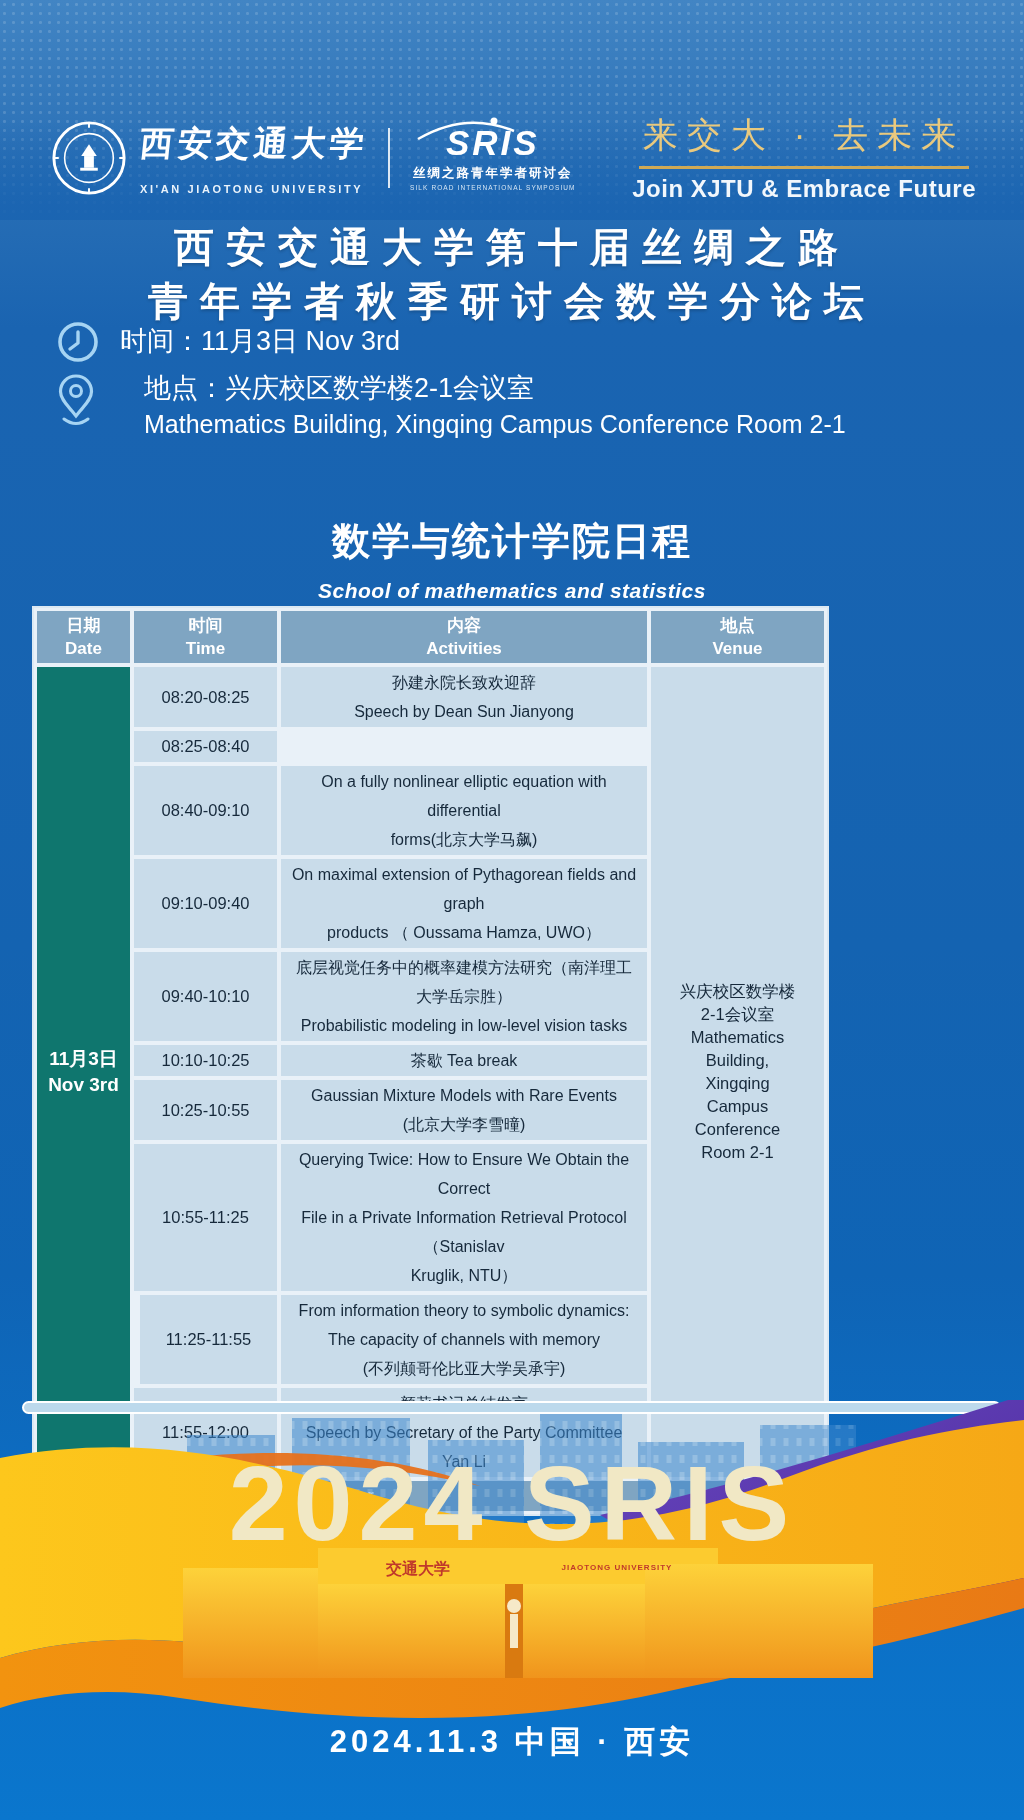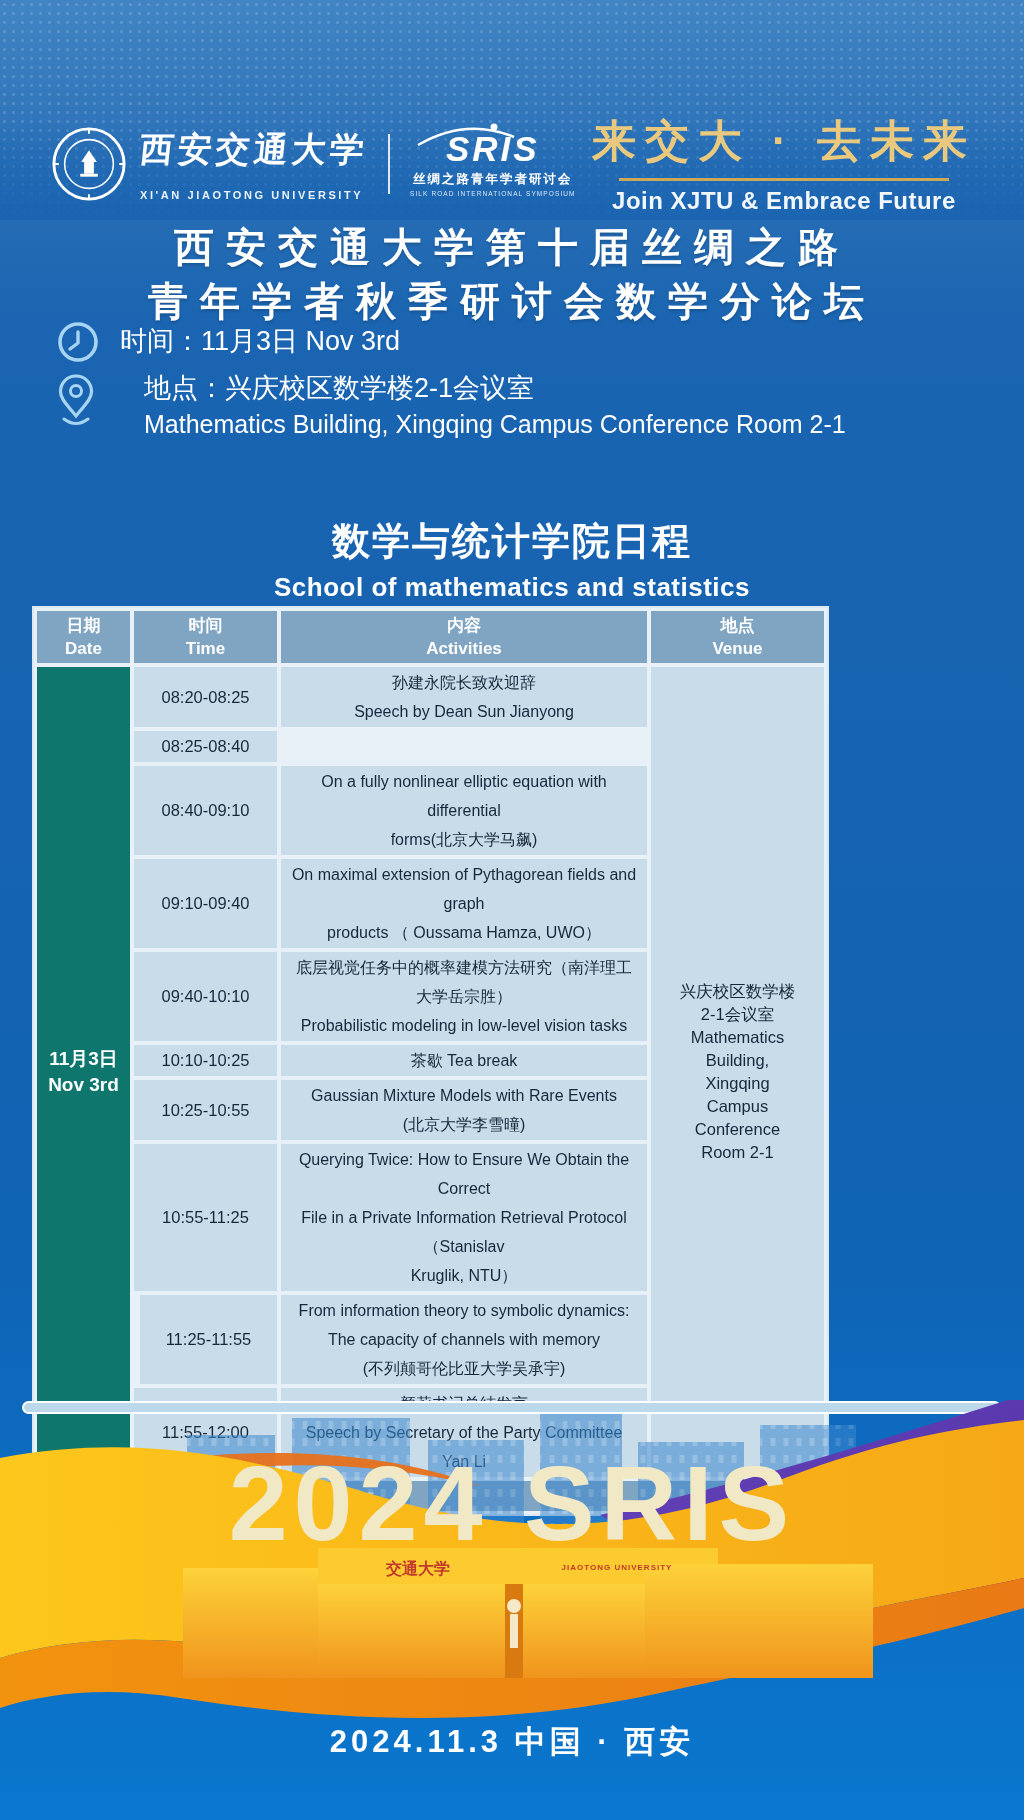--- a/index.html
+++ b/index.html
@@ -19,39 +19,39 @@
   .uni{display:flex;flex-direction:column;margin-left:12px;}
   .uni-cn{font-size:34px;font-weight:700;letter-spacing:4px;transform:skewX(-6deg);}
   .uni-en{font-size:11px;font-weight:700;letter-spacing:2.6px;margin-top:16px;color:#eaf3fb;}
   .brand-div{width:2px;height:60px;background:rgba(255,255,255,.85);margin:0 20px;}
   .sris{display:flex;flex-direction:column;align-items:center;position:relative;}
   .sris-word{font-size:35px;font-weight:800;font-style:italic;letter-spacing:3px;line-height:1;}
   .sris-orbit{position:absolute;top:-8px;left:4px;width:104px;height:26px;}
   .sris-cn{font-size:12.5px;font-weight:700;letter-spacing:2px;margin-top:5px;}
   .sris-en{font-size:6.5px;letter-spacing:1.1px;margin-top:2px;color:#d7e7f5;}
   .brand-right{text-align:center;}
-  .slogan-cn{font-size:44px;font-weight:700;letter-spacing:9px;color:#e9c97e;}
+  .slogan-cn{font-size:35px;font-weight:400;letter-spacing:9px;color:#e9c97e;}
   .slogan-rule{height:3px;width:330px;background:#cfa955;margin:7px auto 6px auto;}
   .slogan-en{font-size:24px;font-weight:700;letter-spacing:.5px;color:#f2f7fc;}
 
   
   .main-title{position:absolute;top:220px;left:0;right:0;text-align:center;font-weight:800;
     font-size:40px;line-height:1.35;letter-spacing:12px;color:#fff;text-shadow:0 2px 3px rgba(0,0,0,.18);}
 
   
   .info-time{position:absolute;top:320px;left:56px;display:flex;align-items:center;}
   .info-venue{position:absolute;top:372px;left:56px;display:flex;align-items:flex-start;gap:28px;}
   .info-icon{flex:0 0 auto;margin-right:20px;}
   .info-text{font-size:27px;font-weight:500;line-height:1.25;}
   .info-text .en{font-size:25px;display:block;margin-top:3px;}
 
   
   .section-head{position:absolute;top:516px;left:0;right:0;text-align:center;font-weight:800;color:#fff;}
   .section-cn{font-size:38px;letter-spacing:2px;}
-  .section-en{font-size:26px;margin-top:5px;letter-spacing:.5px;}
+  .section-en{font-size:21px;margin-top:12px;letter-spacing:.5px;font-style:italic;}
 
   
   .tbl{position:absolute;top:606px;left:32px;width:797px;background:#e9f1f8;border:2px solid #dce9f3;padding:3px;}
   .thead,.tbody{display:grid;grid-template-columns:93px 143px 1fr 173px;gap:4px;}
   .th{background:#7fa5c2;color:#fff;font-weight:700;font-size:17px;line-height:23px;
     text-align:center;padding:3px 0;}
   .tbody{margin-top:4px;}
   .cell{background:#c9dcea;color:#16293b;font-size:16px;line-height:29px;padding:1px 10px;
     display:flex;align-items:center;justify-content:center;text-align:center;white-space:pre-line;}
   .date-cell{grid-column:1;grid-row:1 / span 10;background:#0f766e;color:#fff;font-weight:800;

